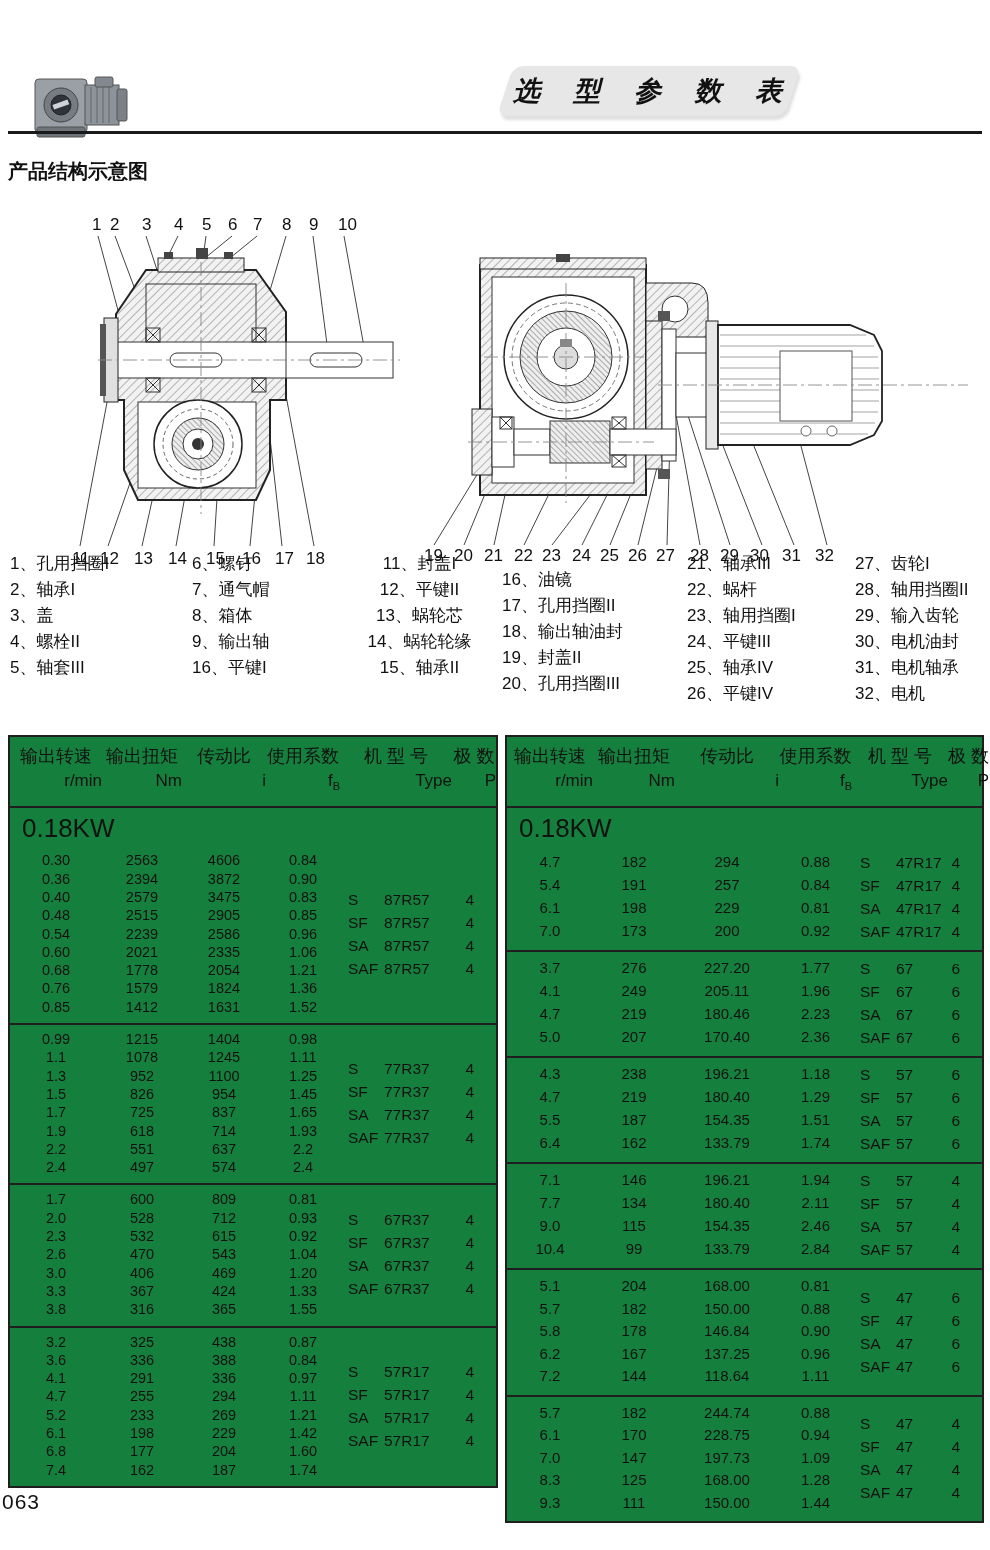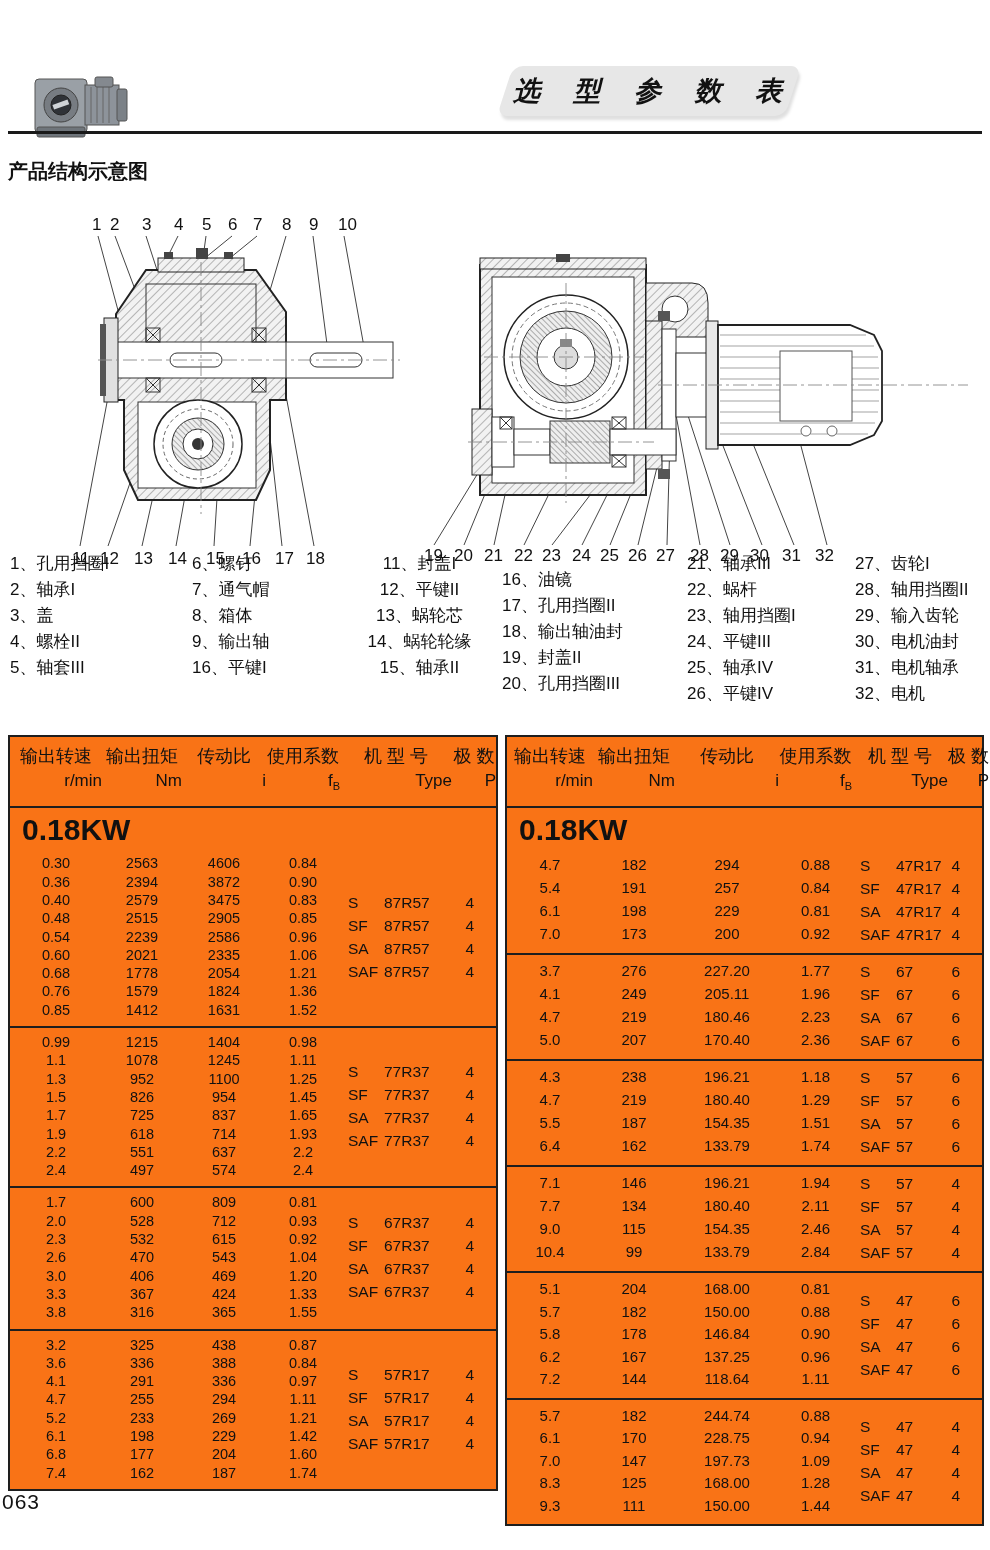--- a/index.html
+++ b/index.html
@@ -23,31 +23,31 @@
   
   .legend{position:absolute;left:10px;top:551px;width:975px;display:flex;}
   .legend ul{list-style:none;margin:0;padding:0;}
   .legend li{font-size:17px;line-height:26px;white-space:nowrap;}
   .legend ul:nth-child(1){width:182px;}
   .legend ul:nth-child(2){width:145px;}
   .legend ul:nth-child(3){width:165px;text-align:center;}
   .legend ul:nth-child(4){width:185px;margin-top:16px;}
   .legend ul:nth-child(5){width:168px;}
   
-  .ptable{position:absolute;top:735px;border:2px solid #1e1e1e;box-sizing:border-box;background:#f97316;}
+  .ptable{position:absolute;top:735px;border:2px solid #1e1e1e;box-sizing:border-box;background:#15803d;}
   .t-left{left:8px;width:490px;}
   .t-right{left:505px;width:479px;}
   .thead{display:grid;border-bottom:2px solid #1e1e1e;padding:6px 0 8px 0;}
   .t-left .thead{grid-template-columns:92px 80px 84px 74px 112px 1fr;}
   .t-right .thead{grid-template-columns:86px 82px 104px 73px 96px 1fr;}
   .hcol{text-align:center;}
   .hcn{font-size:18px;line-height:26px;white-space:nowrap;}
   .hun{font-size:17px;line-height:24px;text-align:right;}
   .hun sub{font-size:11px;}
-  .power{font-size:30px;font-weight:bold;padding:5px 18px 2px 12px;}
+  .power{font-size:26px;font-weight:normal;padding:5px 18px 2px 12px;}
   .block{display:flex;padding:5px 4px 7px 0;}
   .block + .block{border-top:2px solid #1e1e1e;}
   .rows{display:grid;}
   .t-left .rows{grid-template-columns:92px 80px 84px 74px;}
   .t-right .rows{grid-template-columns:86px 82px 104px 73px;}
   .cell{text-align:center;}
   .t-left .cell{font-size:14.5px;line-height:18.3px;}
   .t-right .cell{font-size:15px;line-height:22.5px;}
   .types{flex:1;display:flex;flex-direction:column;justify-content:center;padding-left:8px;}
   .type-row{display:flex;align-items:baseline;font-size:15.5px;line-height:23px;}

